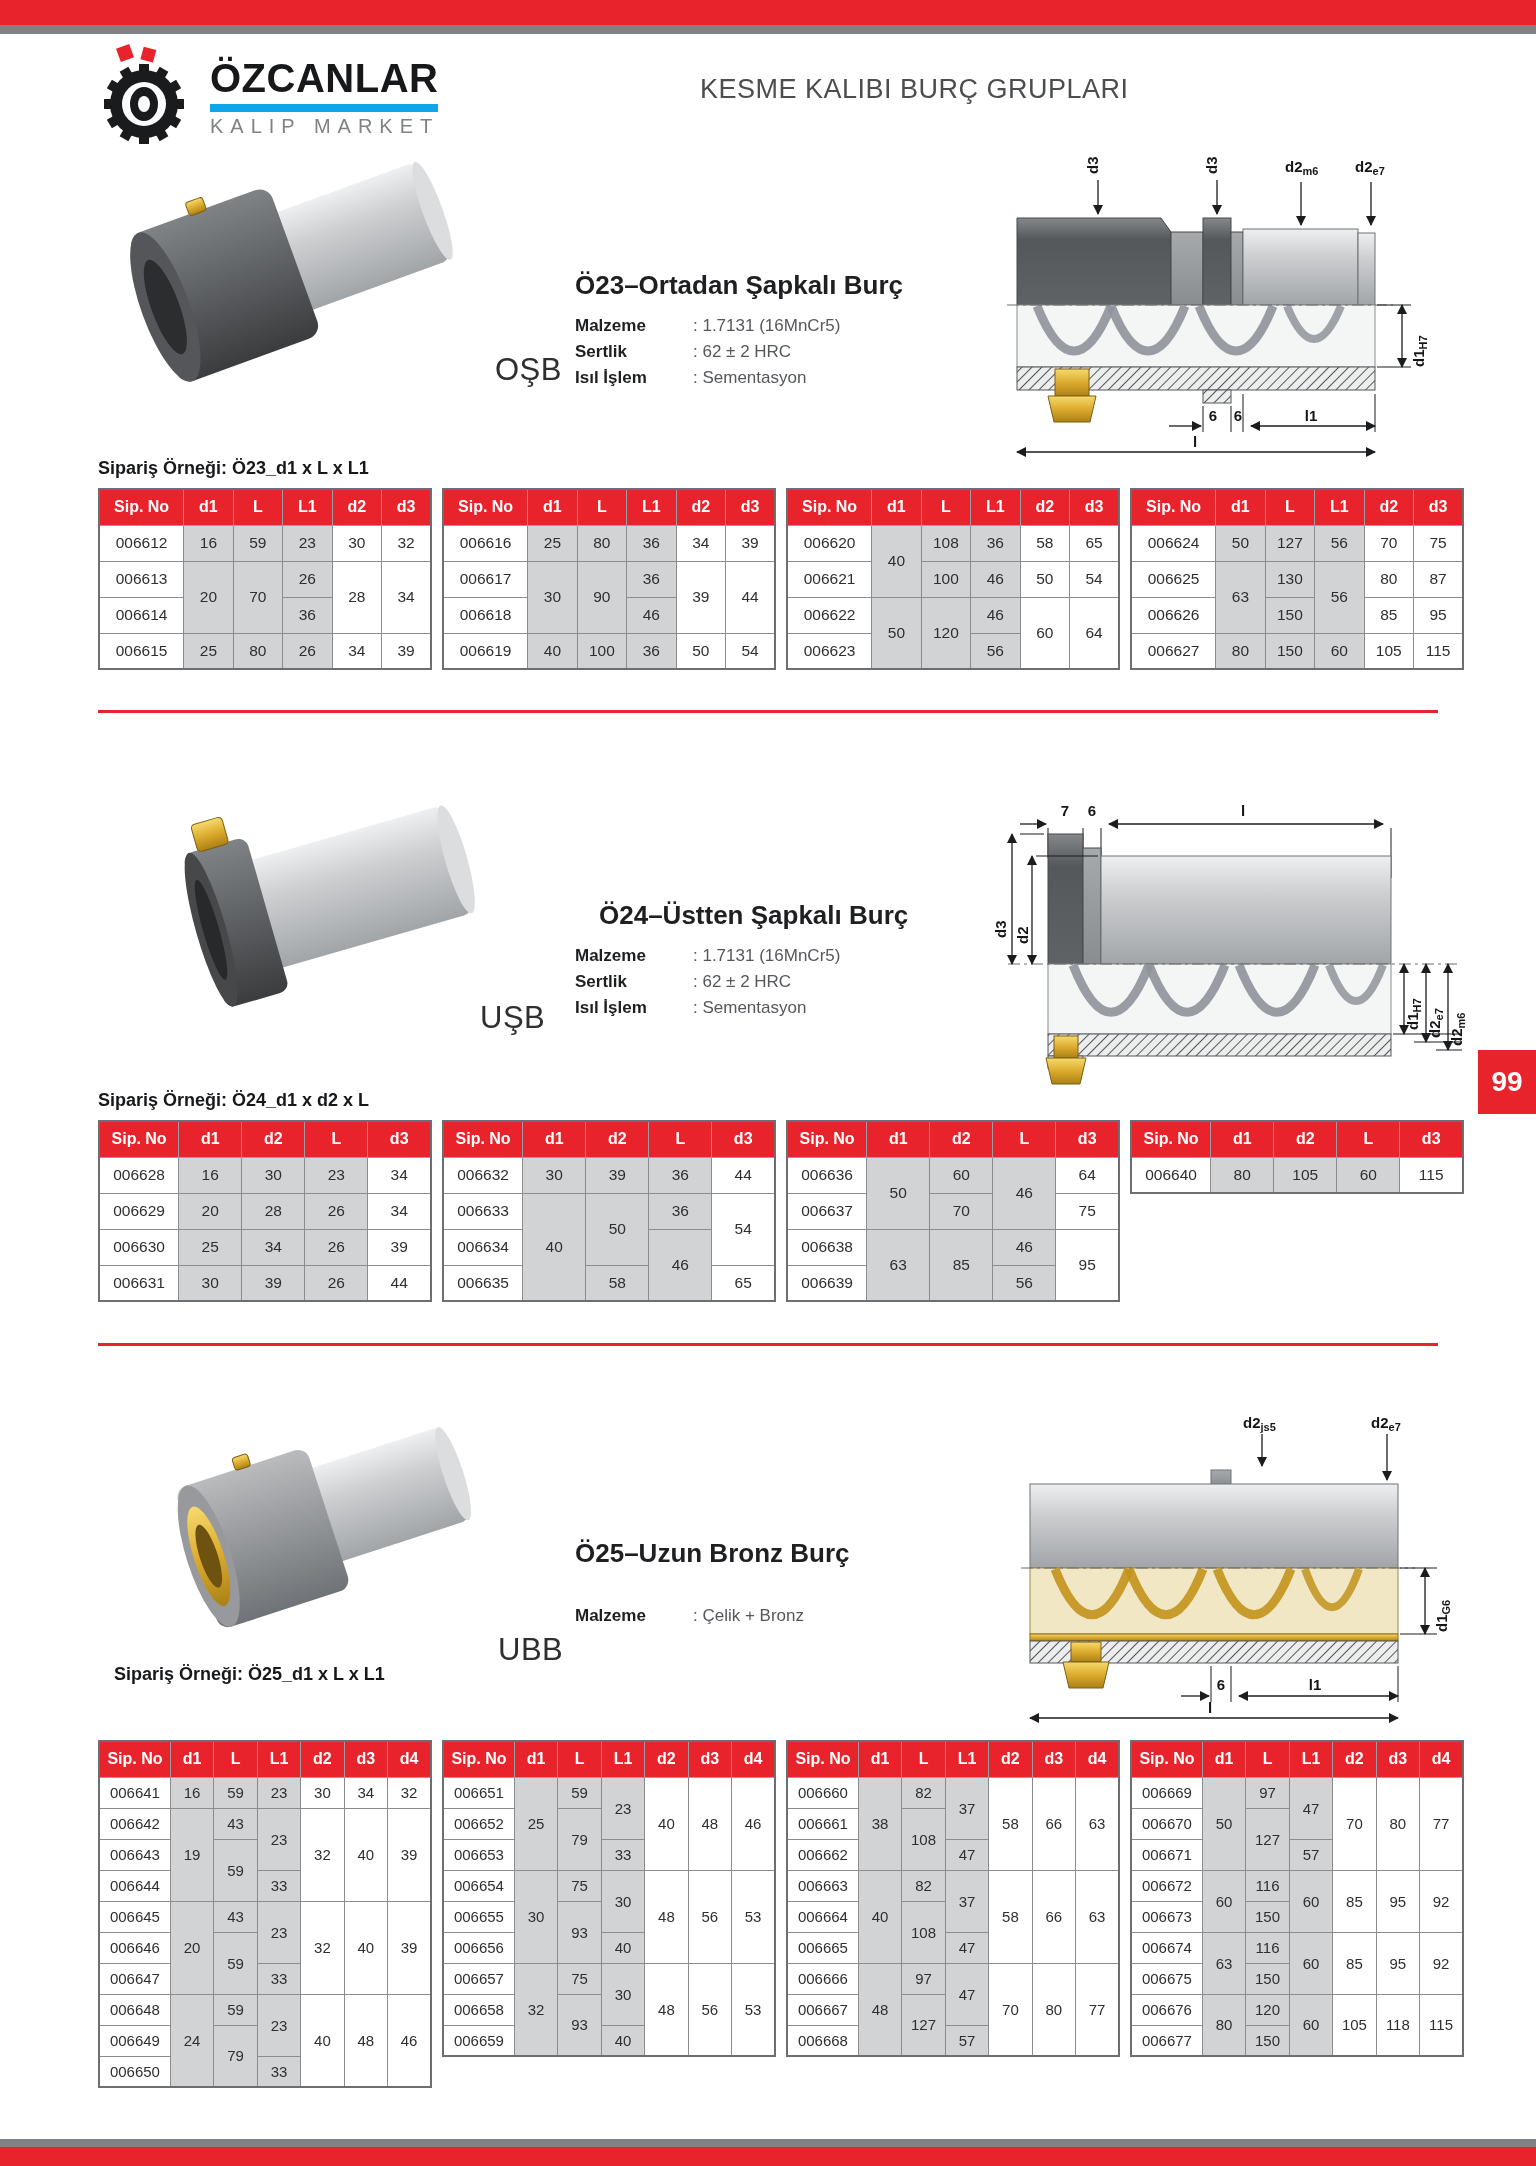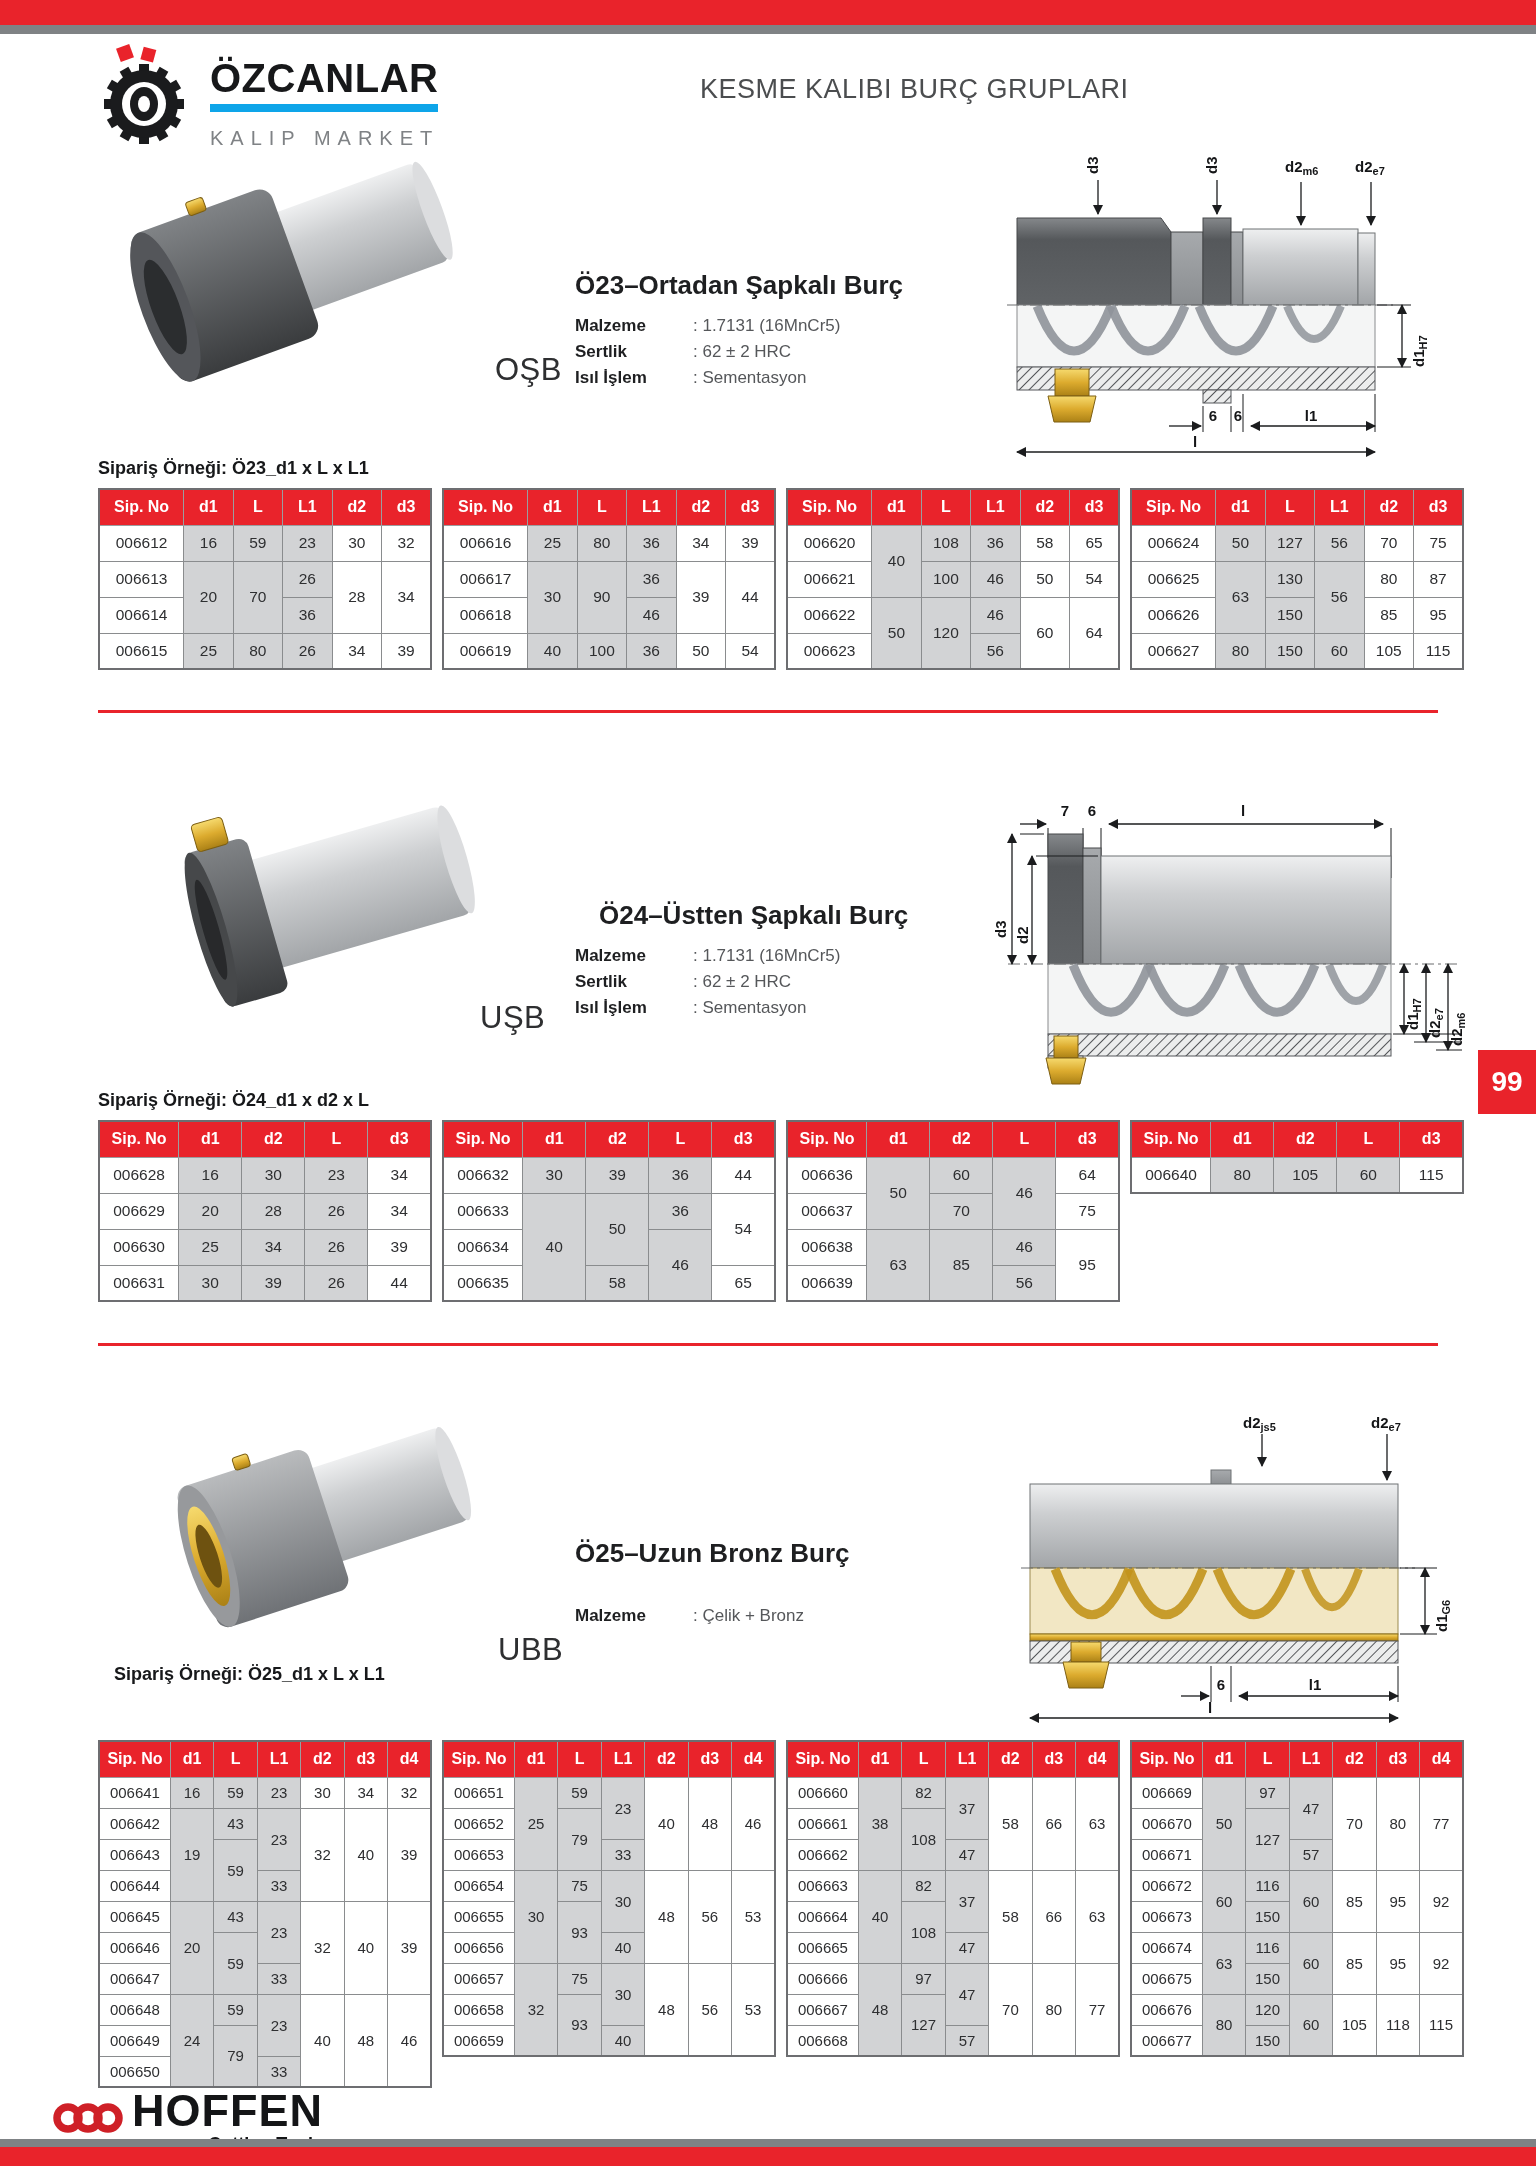--- a/index.html
+++ b/index.html
@@ -17,21 +17,21 @@
   .abs{position:absolute;}
   .bar{position:absolute;left:0;width:1536px;}
   .bar-red-top{top:0;height:25px;background:var(--red);}
   .bar-gray-top{top:25px;height:9px;background:var(--bar-gray);}
   .bar-gray-bottom{top:2139px;height:8px;background:var(--bar-gray);}
   .bar-red-bottom{top:2147px;height:19px;background:var(--red);}
 
   .logo{left:92px;top:44px;display:flex;align-items:flex-start;gap:14px;}
   .brand-text{padding-top:12px;}
   .brand-name{font-size:40px;font-weight:bold;letter-spacing:0.5px;color:#17181A;border-bottom:8px solid #0ea5e9;padding-bottom:3px;width:max-content;}
-  .brand-sub{font-size:20px;letter-spacing:7px;color:#7F8285;margin-top:15px;}
+  .brand-sub{font-size:20px;letter-spacing:7px;color:#7F8285;margin-top:3px;}
   .page-title{left:700px;top:74px;font-size:27px;color:#4B4D4F;letter-spacing:0.5px;}
 
   .section-title{font-size:26px;font-weight:bold;color:#1E1F21;}
   .code-label{font-size:31px;color:#2E2F31;letter-spacing:0.5px;}
   .specs{display:grid;grid-template-columns:118px auto;row-gap:6px;font-size:17px;}
   .spec-label{font-weight:bold;color:#1E1F21;}
   .spec-value{color:#55575A;}
   .order-line{font-size:18px;font-weight:bold;color:#17181A;}
 
   .tables{position:absolute;display:flex;gap:10px;align-items:flex-start;}
@@ -903,27 +903,16 @@
             <td rowspan="2">115</td>
           </tr>
           <tr>
             <td>006677</td>
             <td class="shade">150</td>
           </tr>
         </tbody>
       </table>
   </div>
 
-  <div class="abs footer-logo">
-    <svg width="74" height="50" viewBox="0 0 74 50">
-      <circle cx="16" cy="28" r="11" fill="none" stroke="#CF2027" stroke-width="7.5"></circle>
-      <circle cx="36" cy="28" r="11" fill="none" stroke="#CF2027" stroke-width="7.5"></circle>
-      <circle cx="56" cy="28" r="11" fill="none" stroke="#CF2027" stroke-width="7.5"></circle>
-    </svg>
-    <div>
-      <div class="hoffen-name">HOFFEN</div>
-      <div class="hoffen-sub">Cutting Tools</div>
-    </div>
-  </div>
   <div class="bar bar-gray-bottom"></div>
   <div class="bar bar-red-bottom"></div>
 
 </div>
 
 </body></html>

